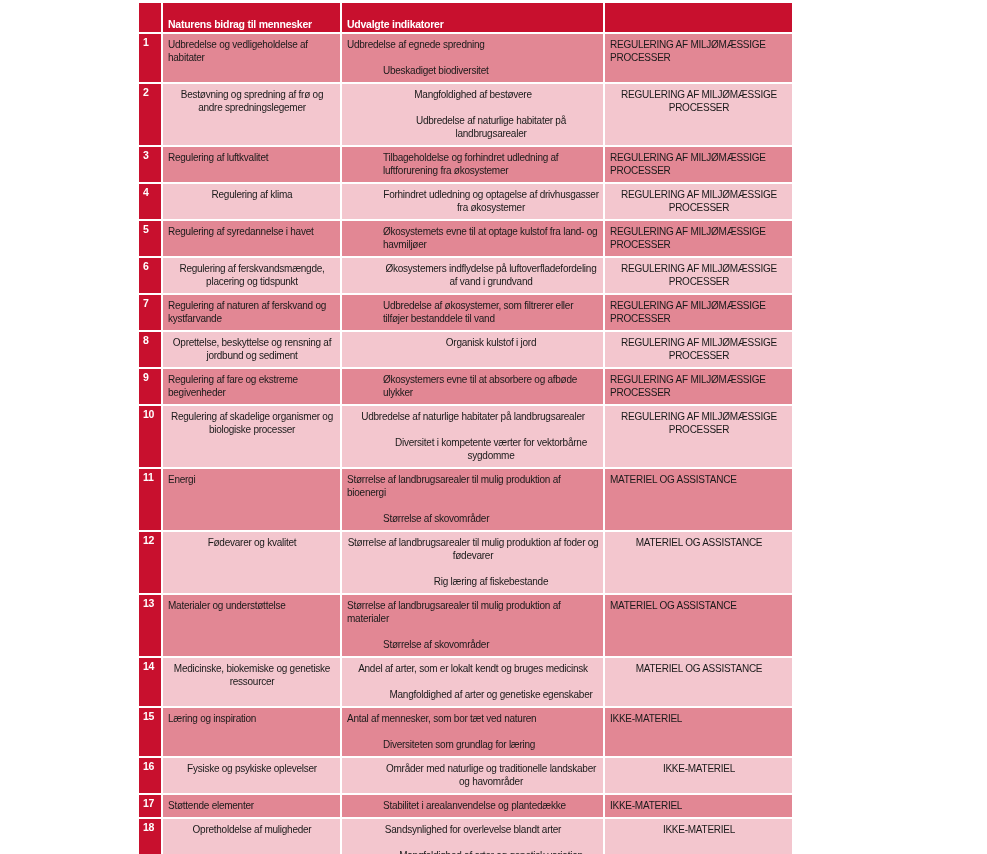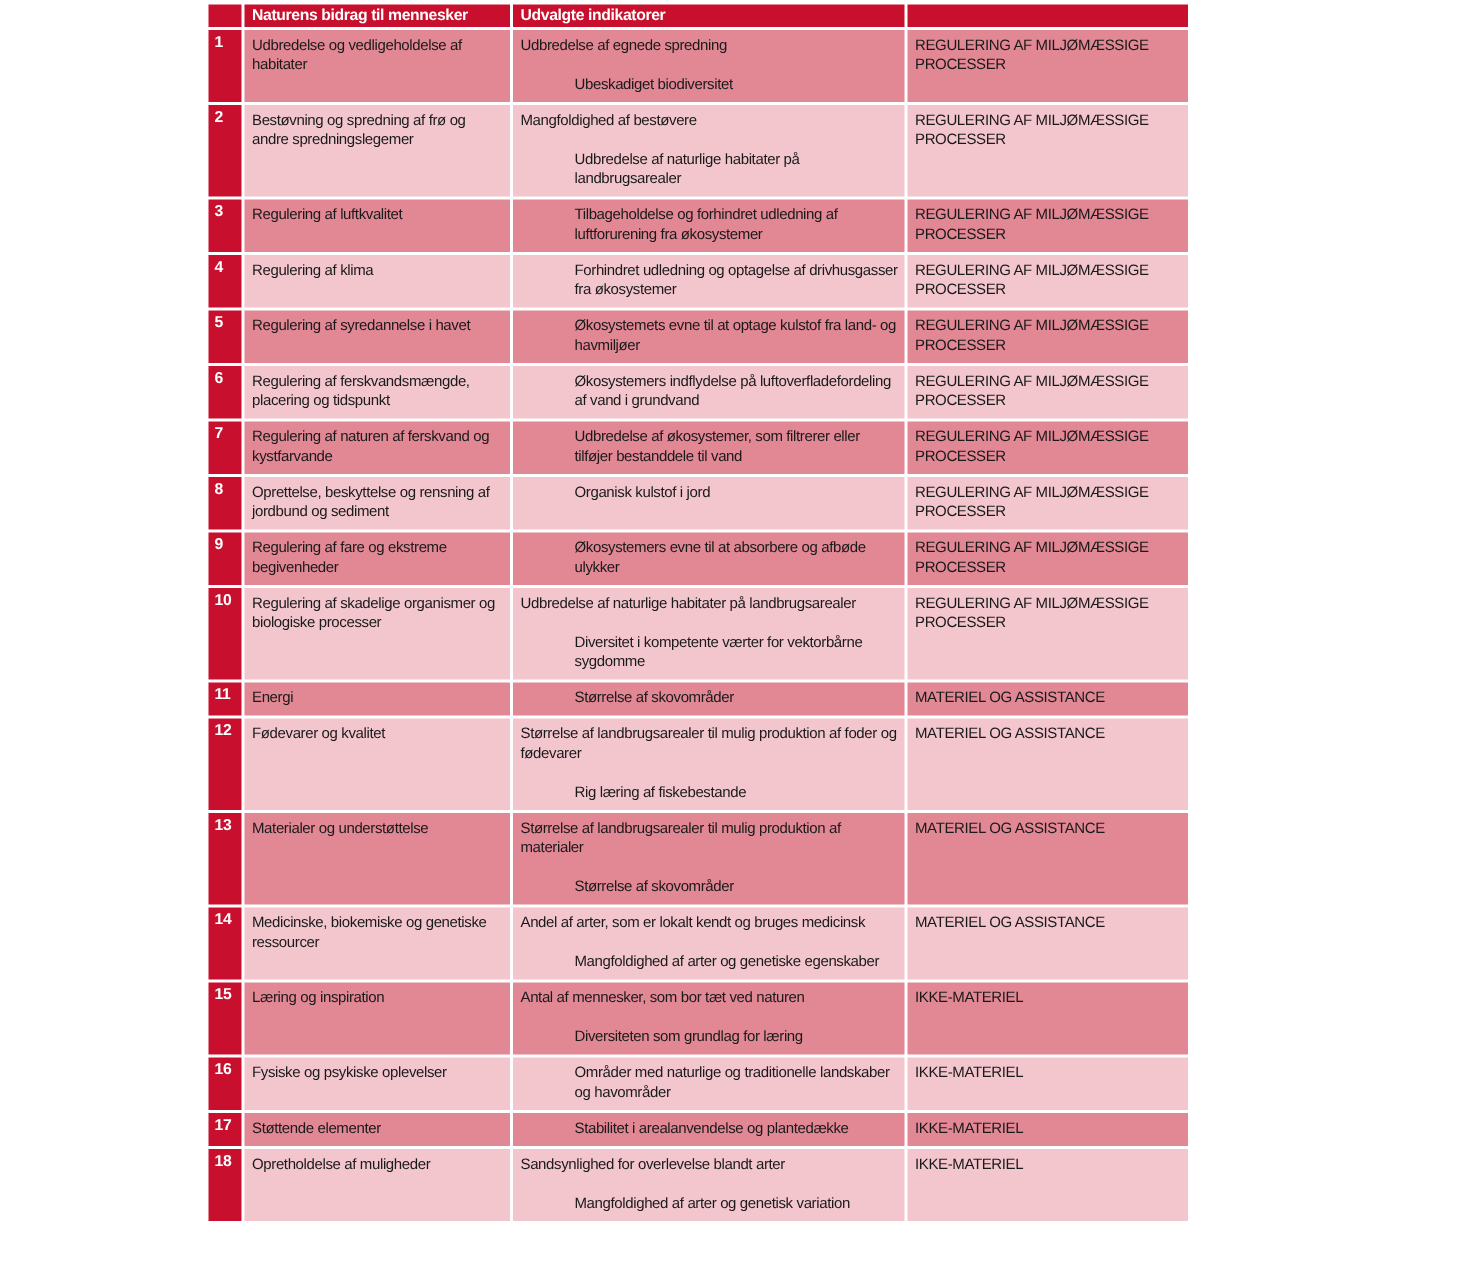--- a/index.html
+++ b/index.html
@@ -29,34 +29,34 @@
     padding: 4px 4px 5px 5px;
     overflow: hidden;
   }
 
   .hdr {
     background: var(--red);
     color: #ffffff;
     font-weight: bold;
     font-size: 10.5px;
     line-height: 11px;
-    padding: 2px 4px 2px 5px;
+    padding: 16px 4px 2px 5px;
     min-height: 15px;
   }
 
   .numcell {
     background: var(--red);
     color: #ffffff;
     font-weight: bold;
     font-size: 10.5px;
     padding: 2px 2px 2px 4px;
   }
 
   .row-dark  { background: var(--dark-pink); }
-  .row-light { background: var(--light-pink); }
+  .row-light { background: var(--light-pink); text-align: center; }
 
   .ind { margin: 0 0 13px 0; }
   .ind:last-child { margin-bottom: 0; margin-left: 36px; }
 
   .catcell { }
 </style>
 </head>
 <body>
 
 <div class="page">
@@ -124,20 +124,21 @@
       <div class="cell numcell">10</div>
       <div class="cell row-light">Regulering af skadelige organismer og biologiske processer</div>
       <div class="cell row-light">
         <p class="ind">Udbredelse af naturlige habitater på landbrugsarealer</p>
         <p class="ind">Diversitet i kompetente værter for vektorbårne sygdomme</p>
       </div>
       <div class="cell row-light catcell">REGULERING AF MILJØMÆSSIGE PROCESSER</div>
       <div class="cell numcell">11</div>
       <div class="cell row-dark">Energi</div>
       <div class="cell row-dark">
+        <p class="ind">Størrelse af landbrugsarealer til mulig produktion af bioenergi</p>
         <p class="ind">Størrelse af skovområder</p>
       </div>
       <div class="cell row-dark catcell">MATERIEL OG ASSISTANCE</div>
       <div class="cell numcell">12</div>
       <div class="cell row-light">Fødevarer og kvalitet</div>
       <div class="cell row-light">
         <p class="ind">Størrelse af landbrugsarealer til mulig produktion af foder og fødevarer</p>
         <p class="ind">Rig læring af fiskebestande</p>
       </div>
       <div class="cell row-light catcell">MATERIEL OG ASSISTANCE</div>

